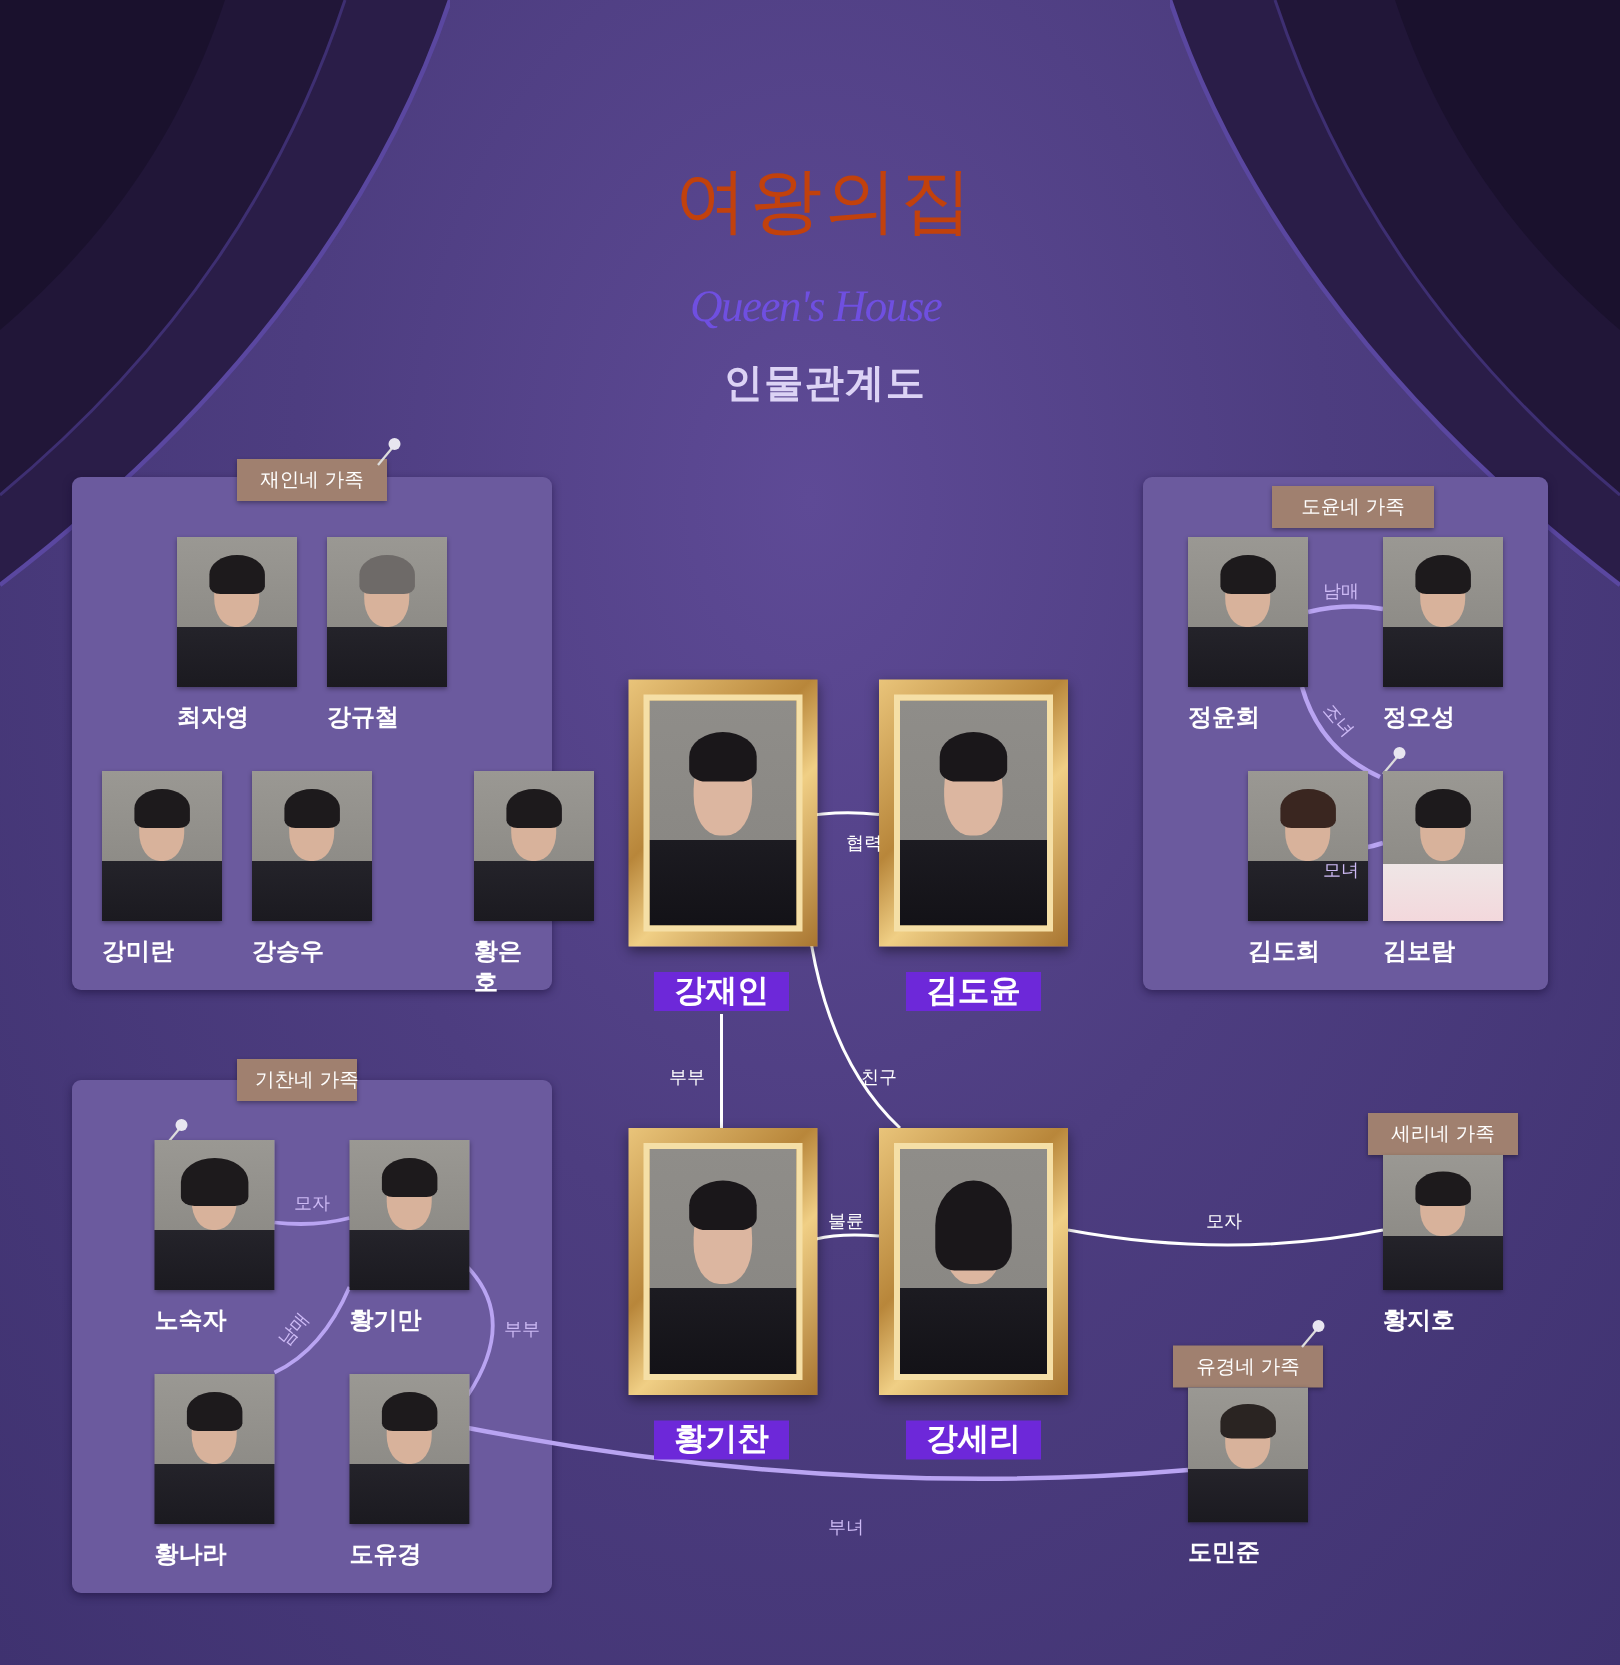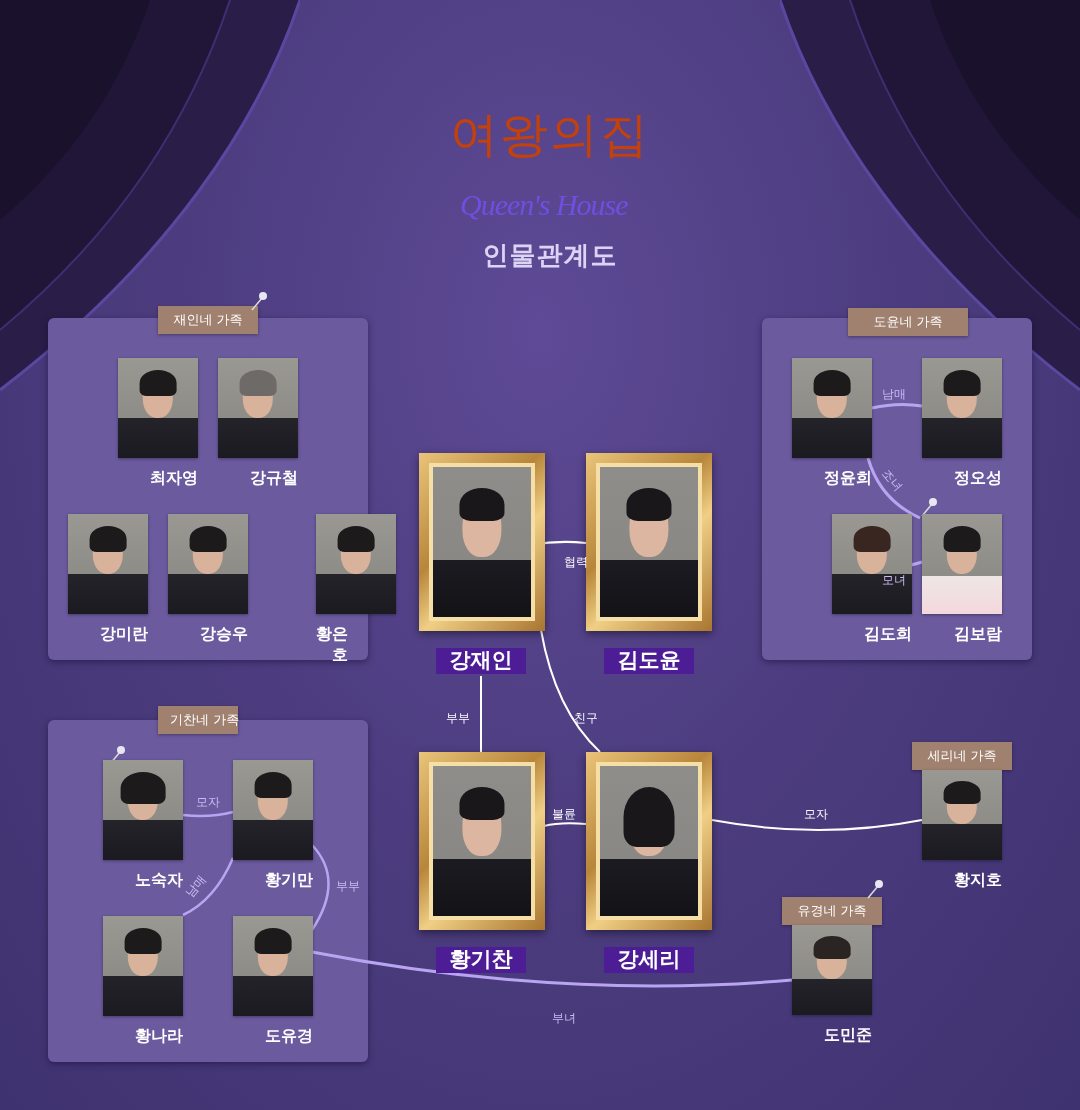--- a/index.html
+++ b/index.html
@@ -35,21 +35,21 @@
     box-shadow: 0 2px 6px rgba(20,10,50,0.5);
   }
   .tag {
     position: absolute; background: #a0806f; color: #fff;
     font-size: 13px; padding: 5px 12px; white-space: nowrap;
     box-shadow: 0 1px 3px rgba(0,0,0,0.35);
     text-align: center;
   }
   .pin { position: absolute; width: 24px; height: 24px; }
 
-  .person { position: absolute; text-align: right; }
+  .person { position: absolute; text-align: left; }
   .photo {
     background: linear-gradient(180deg, #9a9893 0%, #8e8c87 60%, #24232a 60%, #1b1a20 100%);
     position: relative; overflow: hidden;
     box-shadow: 0 1px 3px rgba(0,0,0,0.35);
   }
   .photo .head {
     position: absolute; left: 50%; top: 18%; width: 38%; height: 42%;
     transform: translateX(-50%); border-radius: 48% 48% 45% 45%;
     background: #d8b29b;
   }
@@ -66,21 +66,21 @@
     padding: 10px; box-shadow: 0 3px 8px rgba(0,0,0,0.45);
   }
   .frame-inner {
     width: 100%; height: 100%; border: 4px solid #f5dfa6;
     background: linear-gradient(180deg, #8f8d89 0%, #8a8884 62%, #1c1b21 62%, #131217 100%);
     position: relative; overflow: hidden;
   }
   .frame-inner .head { position: absolute; left: 50%; top: 20%; width: 40%; height: 40%; transform: translateX(-50%); border-radius: 48% 48% 44% 44%; background: #dcb6a0; }
   .frame-inner .hair { position: absolute; left: 50%; top: 14%; width: 46%; height: 22%; transform: translateX(-50%); border-radius: 50% 50% 25% 25%; background: #1a171a; }
   .lead-name {
-    position: absolute; background: #4c1d95; color: #fff;
+    position: absolute; background: #6d28d9; color: #fff;
     font-size: 21px; font-weight: bold; text-align: center;
     height: 26px; line-height: 24px; width: 90px;
   }
 
   .rel-label { position: absolute; font-size: 12px; white-space: nowrap; }
   .rel-white { color: #fff; }
   .rel-lilac { color: #cdbaf5; }
 
   svg.lines { position: absolute; left: 0; top: 0; width: 1080px; height: 1110px; pointer-events: none; }
 </style>
@@ -123,21 +123,21 @@
   <path d="M312,952 Q560,1000 792,980" stroke="#b9a4f2" stroke-width="3" fill="none"></path>
   <path d="M872,408 Q898,402 922,406" stroke="#b9a4f2" stroke-width="3" fill="none"></path>
   <path d="M868,458 Q880,500 920,518" stroke="#b9a4f2" stroke-width="3" fill="none"></path>
   <path d="M872,564 Q898,570 922,562" stroke="#b9a4f2" stroke-width="3" fill="none"></path>
   <path d="M183,815 Q210,818 233,812" stroke="#b9a4f2" stroke-width="2.5" fill="none"></path>
   <path d="M233,858 Q215,900 183,915" stroke="#b9a4f2" stroke-width="2.5" fill="none"></path>
   <path d="M312,845 Q345,880 312,930" stroke="#b9a4f2" stroke-width="2.5" fill="none"></path>
 </svg>
 
 <div class="tag" style="left:158px;top:306px;width:100px;">재인네 가족</div>
-<div class="tag" style="left:848px;top:308px;width:120px;">도윤네 가족</div>
+<div class="tag" style="left:848px;top:324px;width:108px;">도윤네 가족</div>
 <div class="tag" style="left:158px;top:706px;width:80px;">기찬네 가족</div>
 <div class="tag" style="left:912px;top:742px;width:100px;">세리네 가족</div>
 <div class="tag" style="left:782px;top:897px;width:100px;">유경네 가족</div>
 
 <svg class="pin" style="left:248px;top:290px;" viewBox="0 0 24 24">
     <line x1="4" y1="20" x2="14" y2="8" stroke="#ddd" stroke-width="1.5"></line>
     <circle cx="15" cy="6" r="4" fill="#e8e6f0"></circle>
   </svg>
 <svg class="pin" style="left:918px;top:496px;" viewBox="0 0 24 24">
     <line x1="4" y1="20" x2="14" y2="8" stroke="#ddd" stroke-width="1.5"></line>

